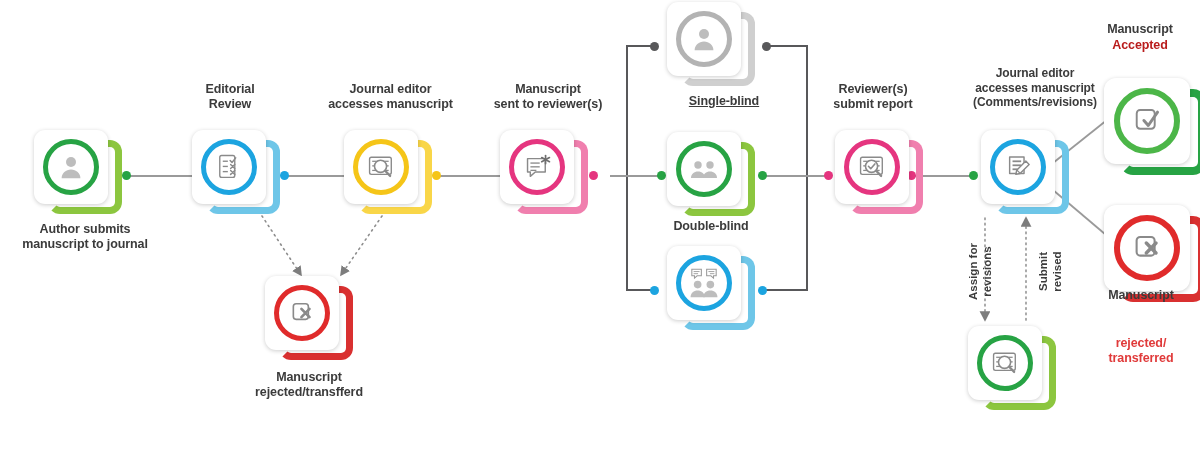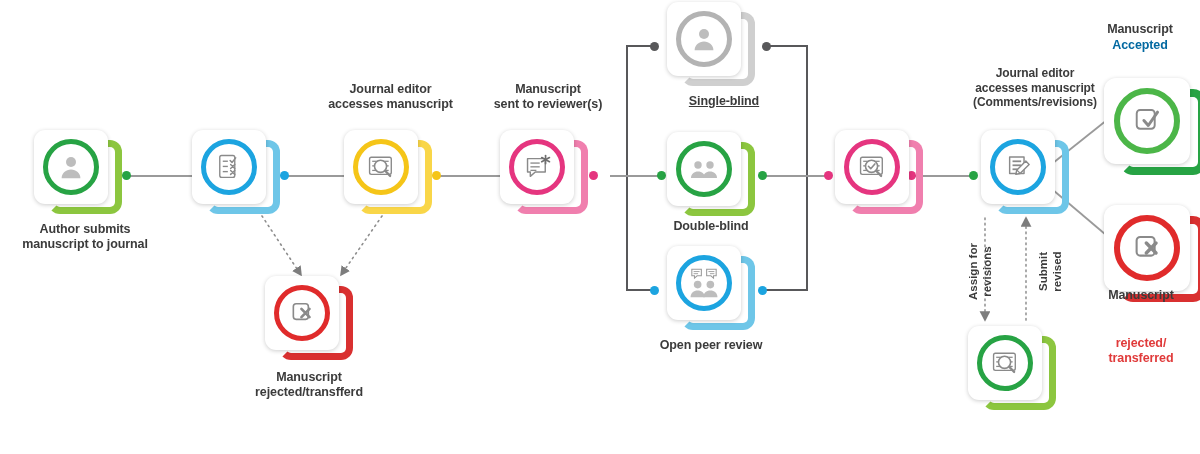--- a/index.html
+++ b/index.html
@@ -21,21 +21,21 @@
   
   .node.big .frame{left:16px;top:11px;width:86px;height:86px;border-width:8px;border-radius:13px;}
   .node.big .card{width:86px;height:86px;border-radius:12px;}
   .node.big .ring{left:10px;top:10px;width:66px;height:66px;border-width:6px;}
   .node.big .gl{width:86px;height:86px;}
 
   
   .lbl{position:absolute;font-weight:bold;color:#3b3b3b;font-size:12.5px;line-height:15px;
        text-align:center;white-space:pre-line;letter-spacing:-0.1px;}
   .lbl.sm{font-size:12px;line-height:14.5px;}
-  .lbl.green{color:#0369a1;}
+  .lbl.green{color:#b91c1c;}
   .lbl.red{color:#e03a3a;}
 
   .vlbl{position:absolute;font-weight:bold;color:#3b3b3b;font-size:11.5px;line-height:13.5px;
         text-align:center;white-space:pre-line;transform-origin:50% 50%;}
 
   
   .seg{position:absolute;background:#9a9a9a;}
   .hseg{height:2px;}
   .dot{position:absolute;width:9px;height:9px;border-radius:50%;}
   svg.overlay{position:absolute;left:0;top:0;width:1200px;height:454px;pointer-events:none;}
@@ -118,20 +118,22 @@
         <rect x="5" y="3" width="13" height="19" rx="1.6" fill="#fff" stroke="#8a8a8a" stroke-width="1.2"></rect>
         <line x1="7.6" y1="8" x2="12" y2="8" stroke="#8a8a8a" stroke-width="1.2"></line>
         <line x1="7.6" y1="12.5" x2="12" y2="12.5" stroke="#8a8a8a" stroke-width="1.2"></line>
         <line x1="7.6" y1="17" x2="12" y2="17" stroke="#8a8a8a" stroke-width="1.2"></line>
         <path d="M14 7.4 l1.6 1.7 l3.2 -4" fill="none" stroke="#8a8a8a" stroke-width="1.3" stroke-linecap="round" stroke-linejoin="round"></path>
         <path d="M14.4 10.9 l3.6 3.4 M18 10.9 l-3.6 3.4" stroke="#8a8a8a" stroke-width="1.3" stroke-linecap="round"></path>
         <path d="M14.4 16 l3.6 3.4 M18 16 l-3.6 3.4" stroke="#8a8a8a" stroke-width="1.3" stroke-linecap="round"></path>
       </svg>
     </div>
   </div>
+  <div class="lbl" style="left:160px;top:82px;width:140px;">Editorial
+Review</div>
 
   <div class="node" style="left:344px;top:130px;">
     <div class="frame" style="border-color:#f9d648;border-left-color:transparent;"></div>
     <div class="card"></div>
     <div class="ring" style="border-color:#f5c518;"></div>
     <div class="gl">
       <svg width="32" height="32" viewBox="0 0 28 28">
         <rect x="4" y="5.5" width="19" height="15" rx="1.6" fill="#fff" stroke="#8a8a8a" stroke-width="1.2"></rect>
         <line x1="6.3" y1="9" x2="20.7" y2="9" stroke="#8a8a8a" stroke-width="1.1"></line>
         <line x1="6.3" y1="13" x2="20.7" y2="13" stroke="#8a8a8a" stroke-width="1.1"></line>
@@ -209,38 +211,39 @@
           <line x1="21.2" y1="4.2" x2="26.8" y2="4.2"></line>
             <line x1="22.6" y1="6.2" x2="26.8" y2="6.2"></line>
         </g>
         <circle cx="11" cy="16.5" r="3.6" fill="#bdbdbd"></circle>
           <path d="M4.3 28.5c0-3.8 3-6.3 6.7-6.3s6.7 2.5 6.7 6.3z" fill="#bdbdbd"></path>
         <circle cx="23" cy="16.5" r="3.6" fill="#bdbdbd"></circle>
           <path d="M16.3 28.5c0-3.8 3-6.3 6.7-6.3s6.7 2.5 6.7 6.3z" fill="#bdbdbd"></path>
       </svg>
     </div>
   </div>
-  <div class="lbl" style="left:631px;top:338px;width:160px;">Open peer review</div>
 
   <div class="node" style="left:835px;top:130px;">
     <div class="frame" style="border-color:#f07fae;border-left-color:transparent;"></div>
     <div class="card"></div>
     <div class="ring" style="border-color:#e5357f;"></div>
     <div class="gl">
       <svg width="32" height="32" viewBox="0 0 28 28">
         <rect x="4" y="5.5" width="19" height="15" rx="1.6" fill="#fff" stroke="#8a8a8a" stroke-width="1.2"></rect>
         <line x1="6.3" y1="9" x2="20.7" y2="9" stroke="#8a8a8a" stroke-width="1.1"></line>
         <line x1="6.3" y1="13" x2="20.7" y2="13" stroke="#8a8a8a" stroke-width="1.1"></line>
         <line x1="6.3" y1="17" x2="20.7" y2="17" stroke="#8a8a8a" stroke-width="1.1"></line>
         <circle cx="13.6" cy="13.4" r="5.3" fill="#fff" stroke="#8a8a8a" stroke-width="1.4"></circle>
         <path d="M10.9 13.4 l2 2.1 l3.6 -4.2" fill="none" stroke="#8a8a8a" stroke-width="1.4" stroke-linecap="round" stroke-linejoin="round"></path>
         <line x1="17.6" y1="17.3" x2="22" y2="21.8" stroke="#8a8a8a" stroke-width="2" stroke-linecap="round"></line>
       </svg>
     </div>
   </div>
+  <div class="lbl" style="left:805px;top:82px;width:136px;">Reviewer(s)
+submit report</div>
 
   <div class="node" style="left:981px;top:130px;">
     <div class="frame" style="border-color:#6ec6e8;border-left-color:transparent;"></div>
     <div class="card"></div>
     <div class="ring" style="border-color:#1ca4e0;"></div>
     <div class="gl">
       <svg width="31" height="31" viewBox="0 0 28 28">
         <path d="M6 4.5 h13 v15 h-13 z" fill="#fff" stroke="#8a8a8a" stroke-width="1.3" stroke-linejoin="round"></path>
         <line x1="8.6" y1="8.4" x2="16.4" y2="8.4" stroke="#8a8a8a" stroke-width="1.6"></line>
         <line x1="8.6" y1="12" x2="16.4" y2="12" stroke="#8a8a8a" stroke-width="1.6"></line>

